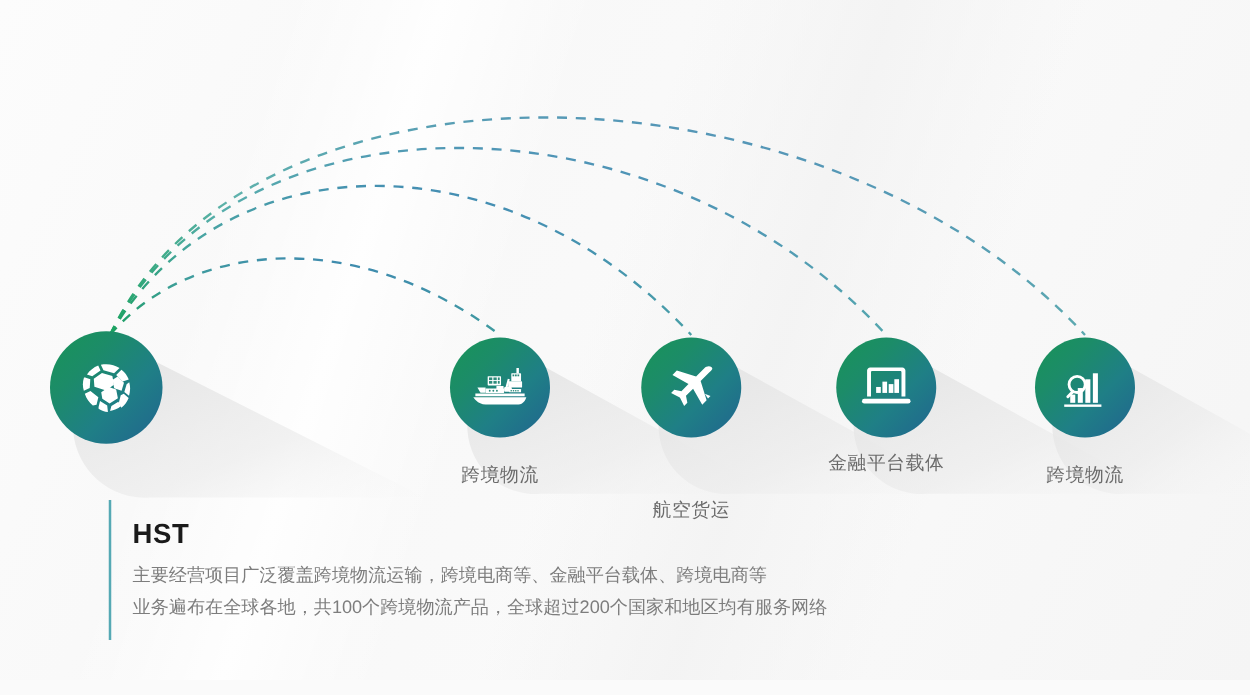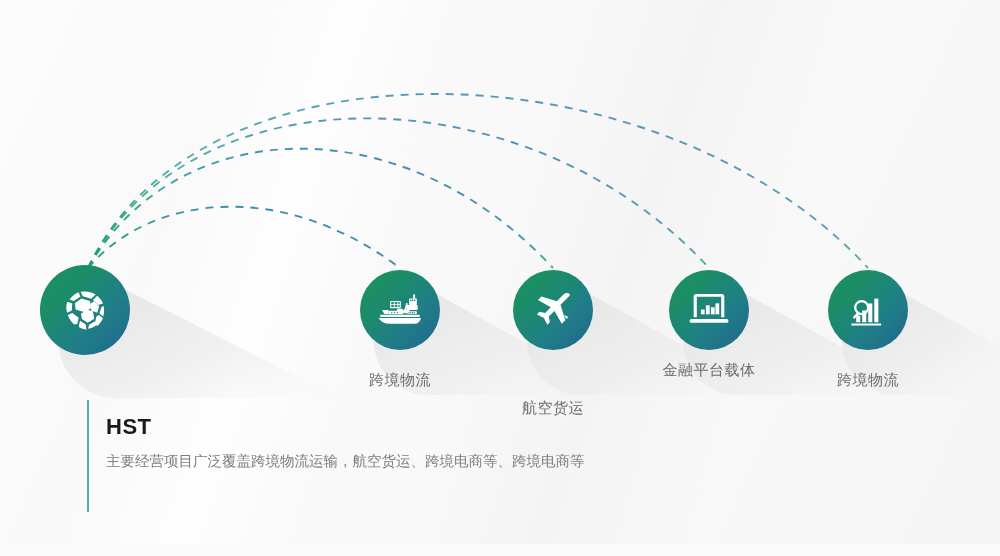--- a/index.html
+++ b/index.html
@@ -282,16 +282,17 @@
     </div>
   </div>
 
   <div class="node-label" style="left:300px; top:371px;">跨境物流</div>
   <div class="node-label" style="left:453px; top:371px;margin-top:28px;">航空货运</div>
   <div class="node-label" style="left:609px; top:361px;">金融平台载体</div>
   <div class="node-label" style="left:768px; top:371px;">跨境物流</div>
 
   <div id="info">
     <div id="info-title">HST</div>
-    <div class="info-line">主要经营项目广泛覆盖跨境物流运输，航空货运、跨境电商等、跨境电商等</div>
+    <div class="info-line">主要经营项目广泛覆盖跨境物流运输，跨境电商等、金融平台载体、跨境电商等</div>
+    <div class="info-line">业务遍布在全球各地，共100个跨境物流产品，全球超过200个国家和地区均有服务网络</div>
   </div>
 
 </div>
 
 </body></html>

